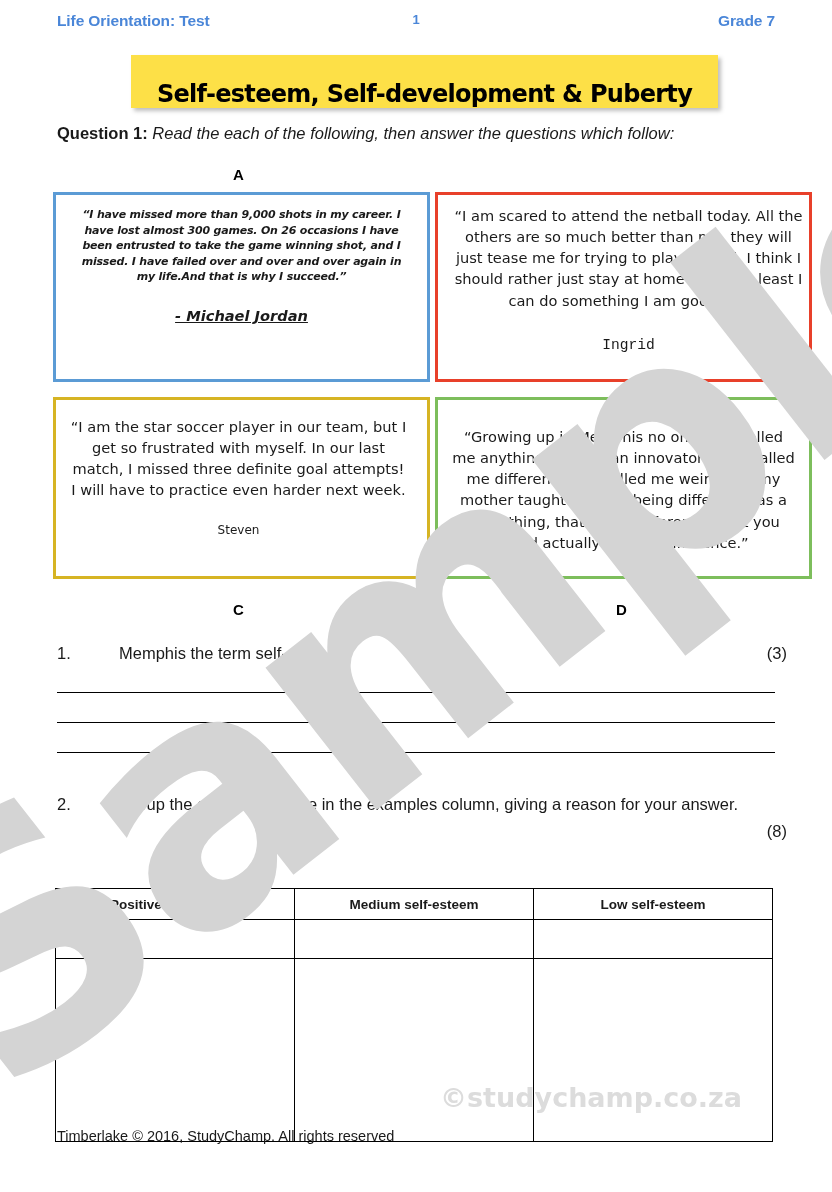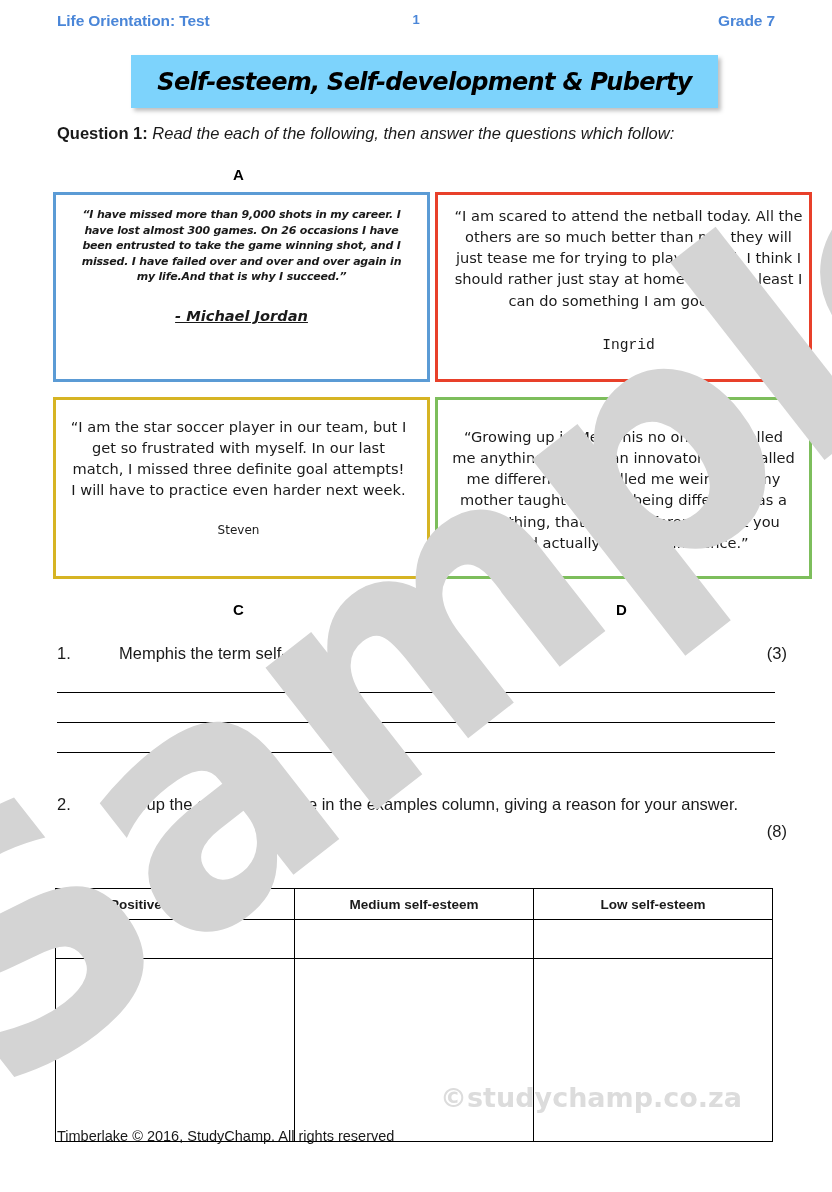--- a/index.html
+++ b/index.html
@@ -48,26 +48,25 @@
   }
   .doc-header .grade { flex: 0 0 auto; }
 
   
   .title-banner {
     position: absolute;
     left: 131px;
     top: 55px;
     width: 587px;
     height: 53px;
-    background: #7dd3fc;
+    background: #fde047;
     box-shadow: 3px 3px 4px rgba(0,0,0,0.25);
     display: flex;
-    align-items: center;
+    align-items: flex-end;
     justify-content: center;
-    font-style: italic;
   }
   .title-banner .title-text {
     font-family: "DejaVu Sans", sans-serif;
     font-weight: bold;
     font-size: 24px;
     color: #000000;
     letter-spacing: -0.7px;
     white-space: nowrap;
   }
 

